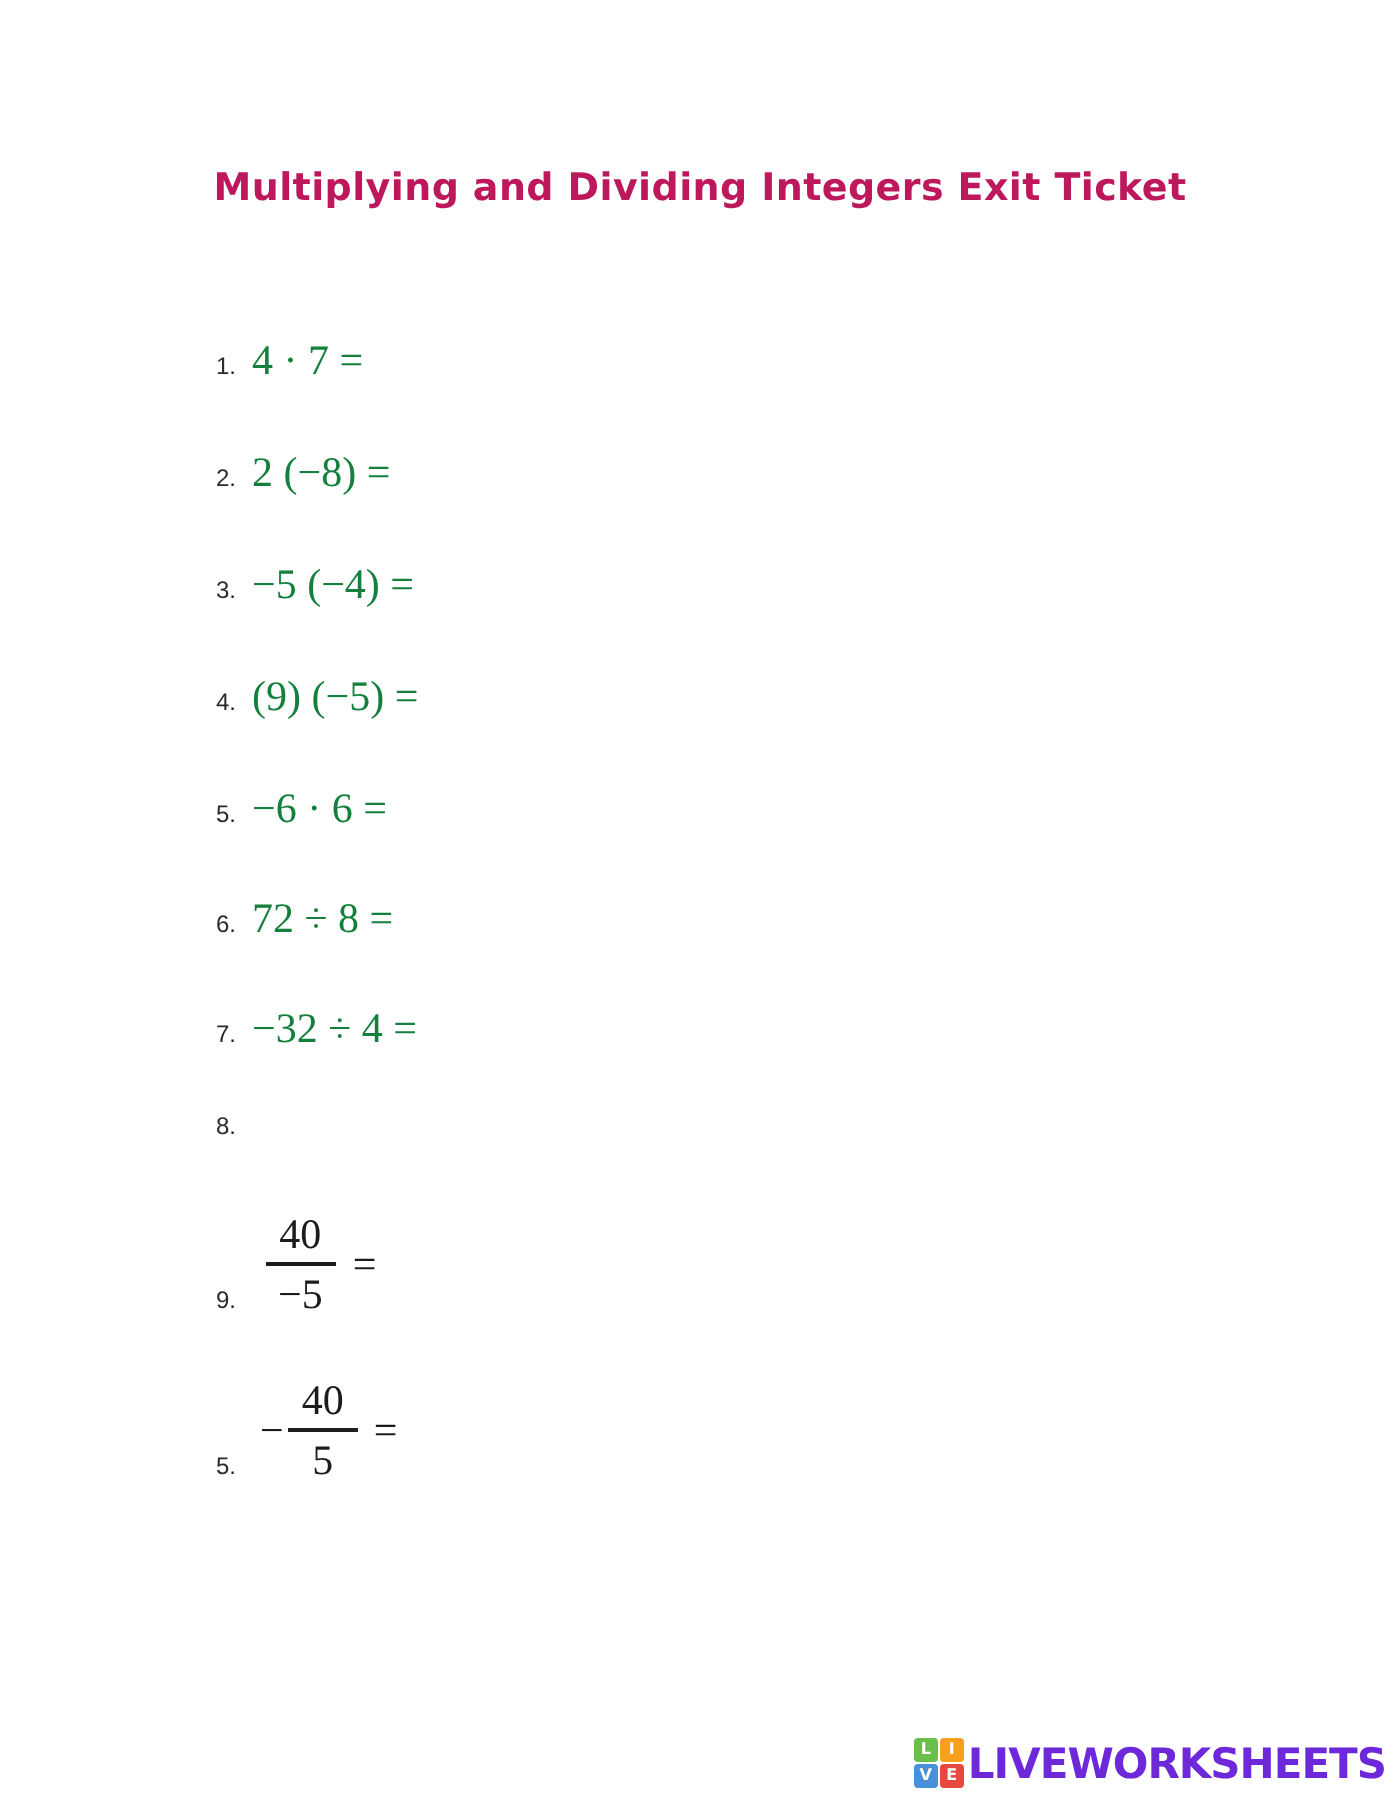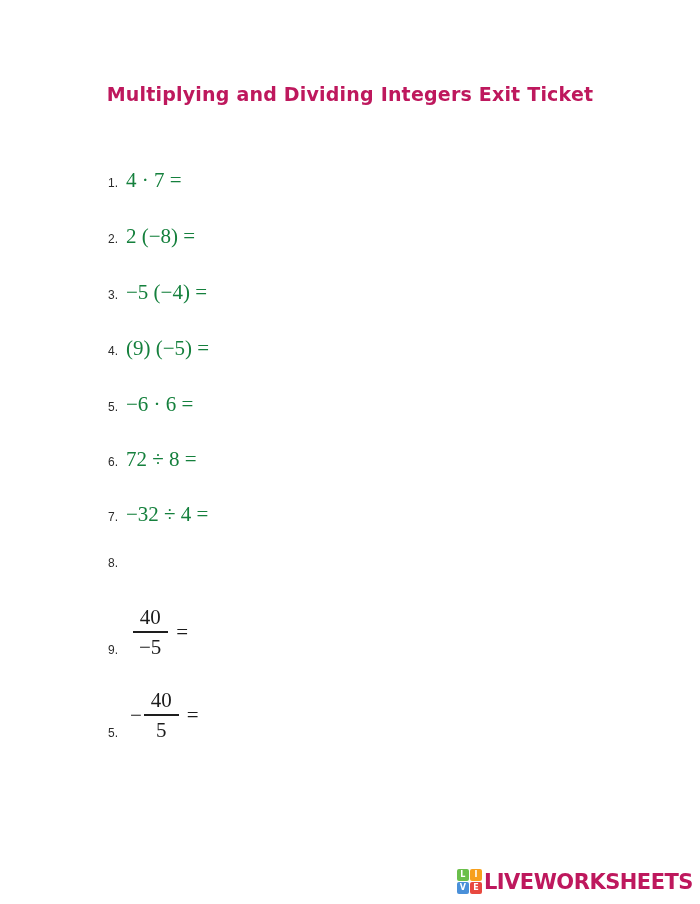--- a/index.html
+++ b/index.html
@@ -172,16 +172,16 @@
     </span>
   </div>
 
   <div class="footer">
     <span class="logo-grid">
       <span class="logo-cell" style="background-color: rgb(106, 191, 75);">L</span>
       <span class="logo-cell" style="background-color: rgb(247, 160, 29);">I</span>
       <span class="logo-cell" style="background-color: rgb(74, 144, 217);">V</span>
       <span class="logo-cell" style="background-color: rgb(232, 72, 63);">E</span>
     </span>
-    <span class="brand-text" style="color: #be185d;">LIVEWORKSHEETS</span>
+    <span class="brand-text" style="color: #6d28d9;">LIVEWORKSHEETS</span>
   </div>
 
 </div>
 
 </body></html>

